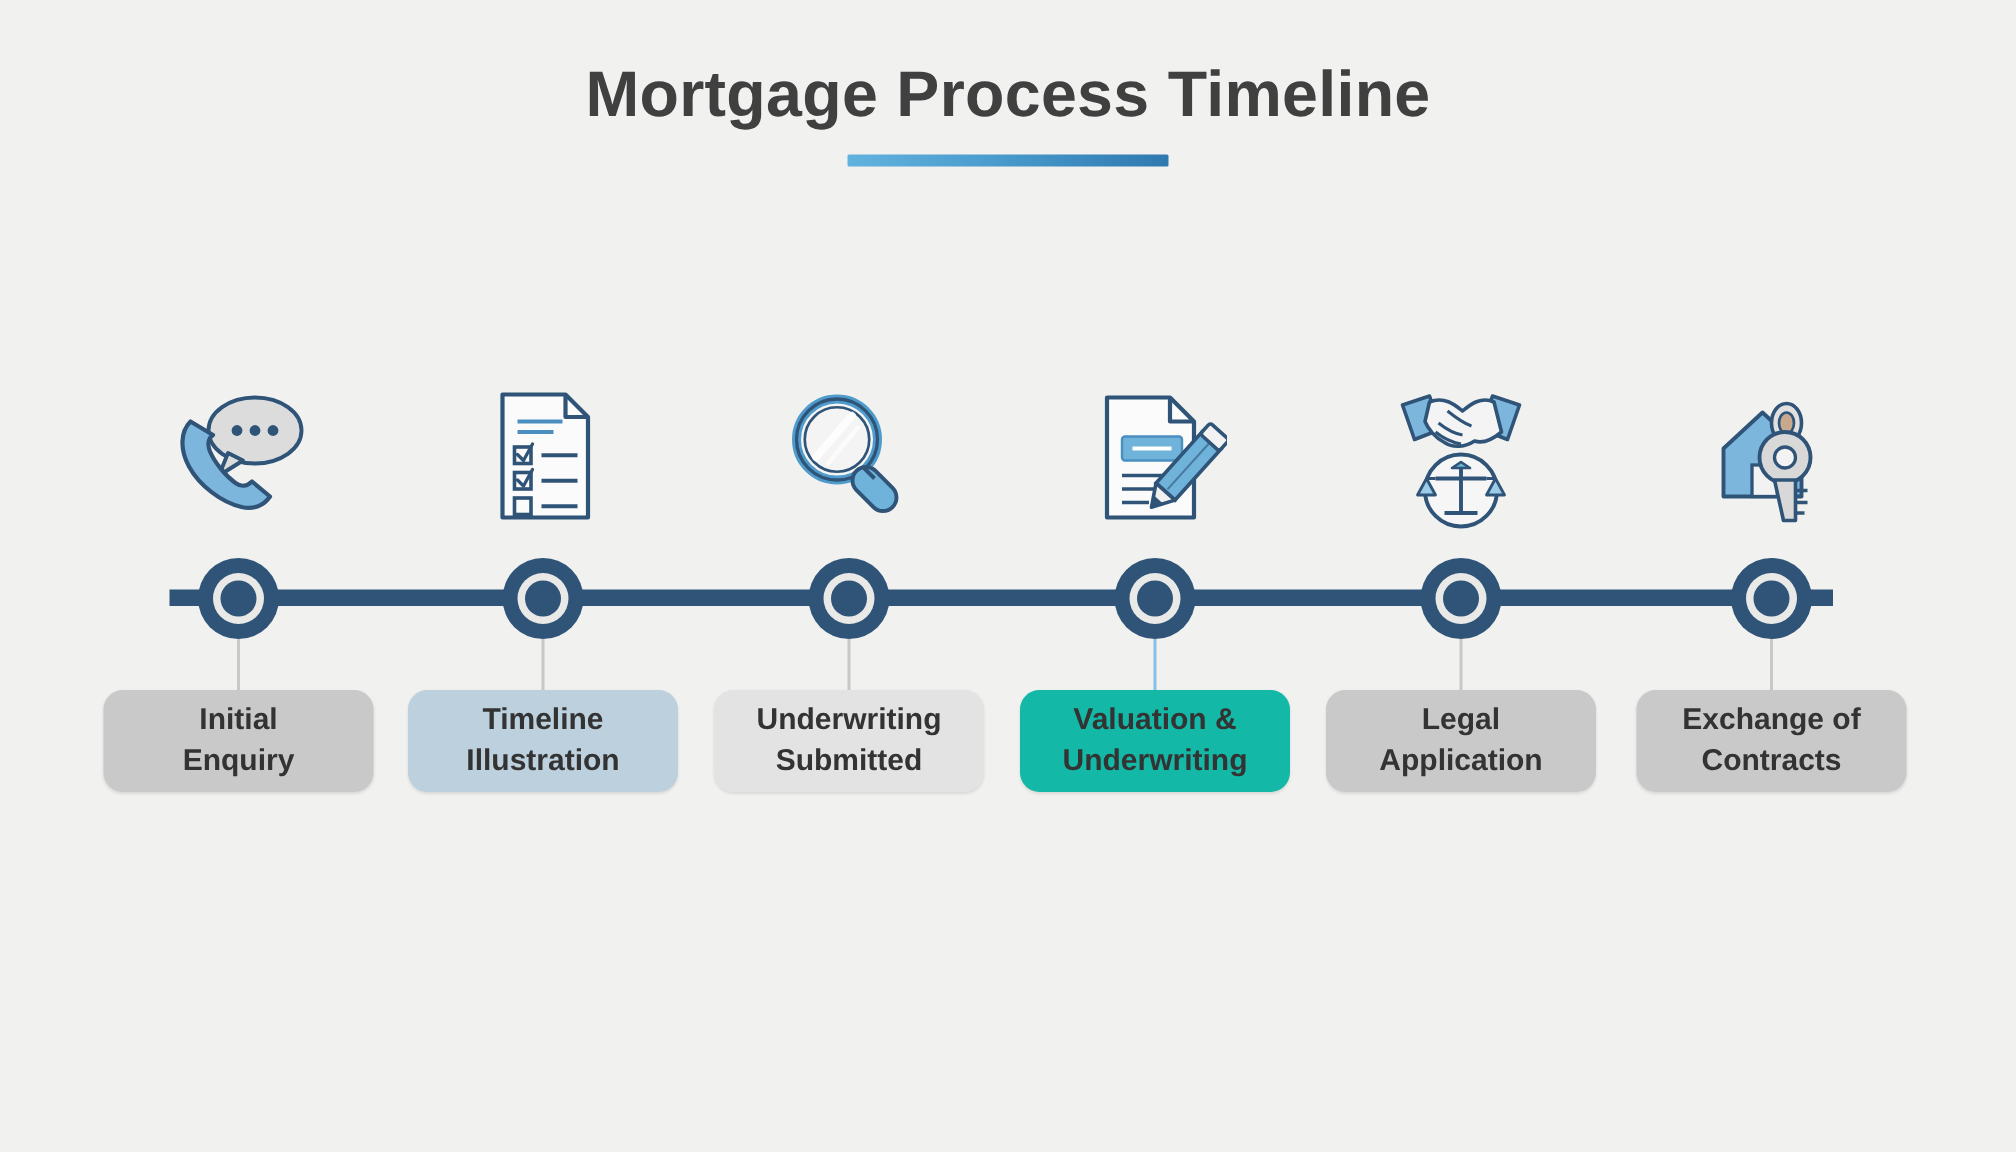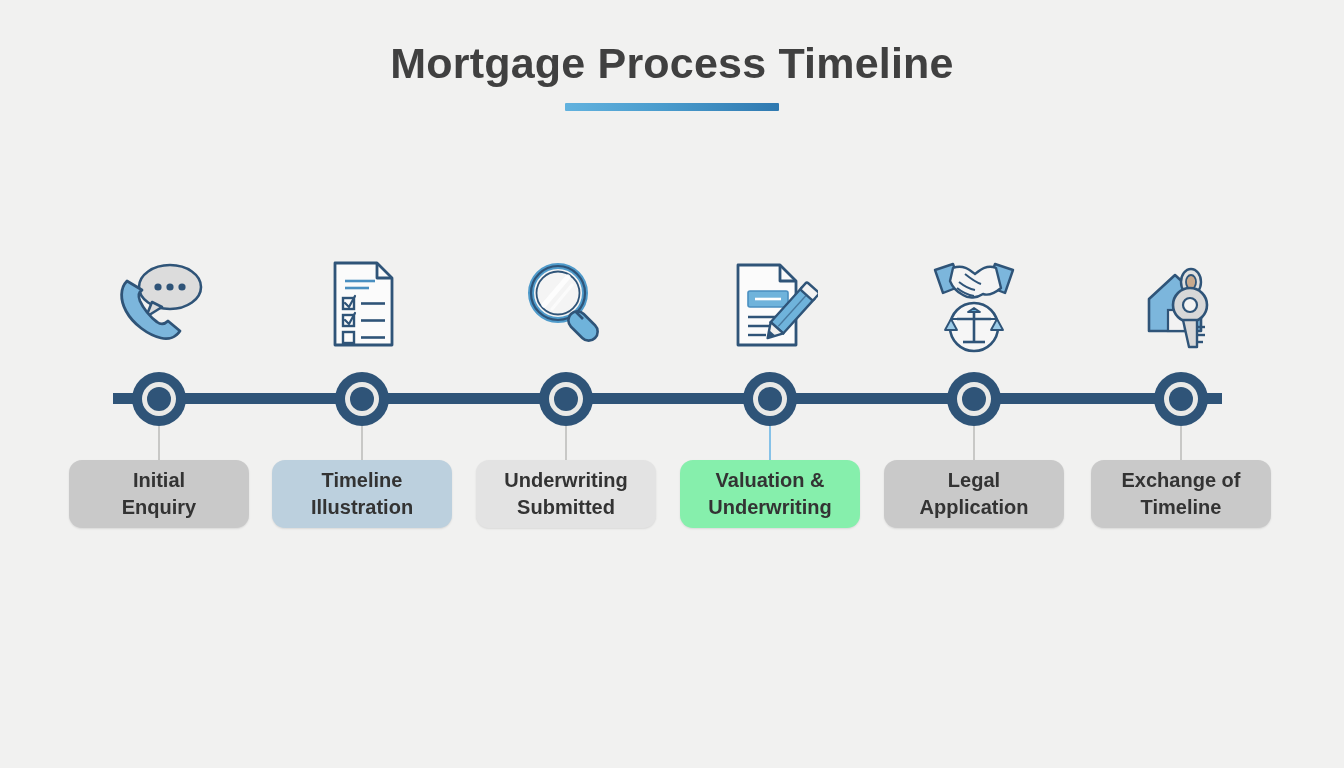--- a/index.html
+++ b/index.html
@@ -247,21 +247,21 @@
           <line x1="64.5" y1="33" x2="64.5" y2="74" stroke="#2f5478" stroke-width="1.4" opacity="0.6"></line>
         </g>
       </svg>
     </div>
     <div class="node">
       <div class="node-mid">
         <div class="node-core"></div>
       </div>
     </div>
     <div class="stem"></div>
-    <div class="label-box" style="background:#86efac;">
+    <div class="label-box" style="background:#14b8a6;">
       <span class="label-text">Valuation &amp;
 Underwriting</span>
     </div>
   </div>
 
   <div class="step" style="left:974px;">
     <div class="icon-wrap">
       <svg width="102" height="104" viewBox="0 0 102 104">
 
         <path d="M12 18 L30 12 L38 34 L20 41 Z" fill="#7cb6dc" stroke="#2f5478" stroke-width="2.4" stroke-linejoin="round"></path>
@@ -314,17 +314,17 @@
       </svg>
     </div>
     <div class="node">
       <div class="node-mid">
         <div class="node-core"></div>
       </div>
     </div>
     <div class="stem"></div>
     <div class="label-box" style="background:#c9c9c9;">
       <span class="label-text">Exchange of
-Timeline</span>
+Contracts</span>
     </div>
   </div>
 
 </div>
 
 </body></html>

